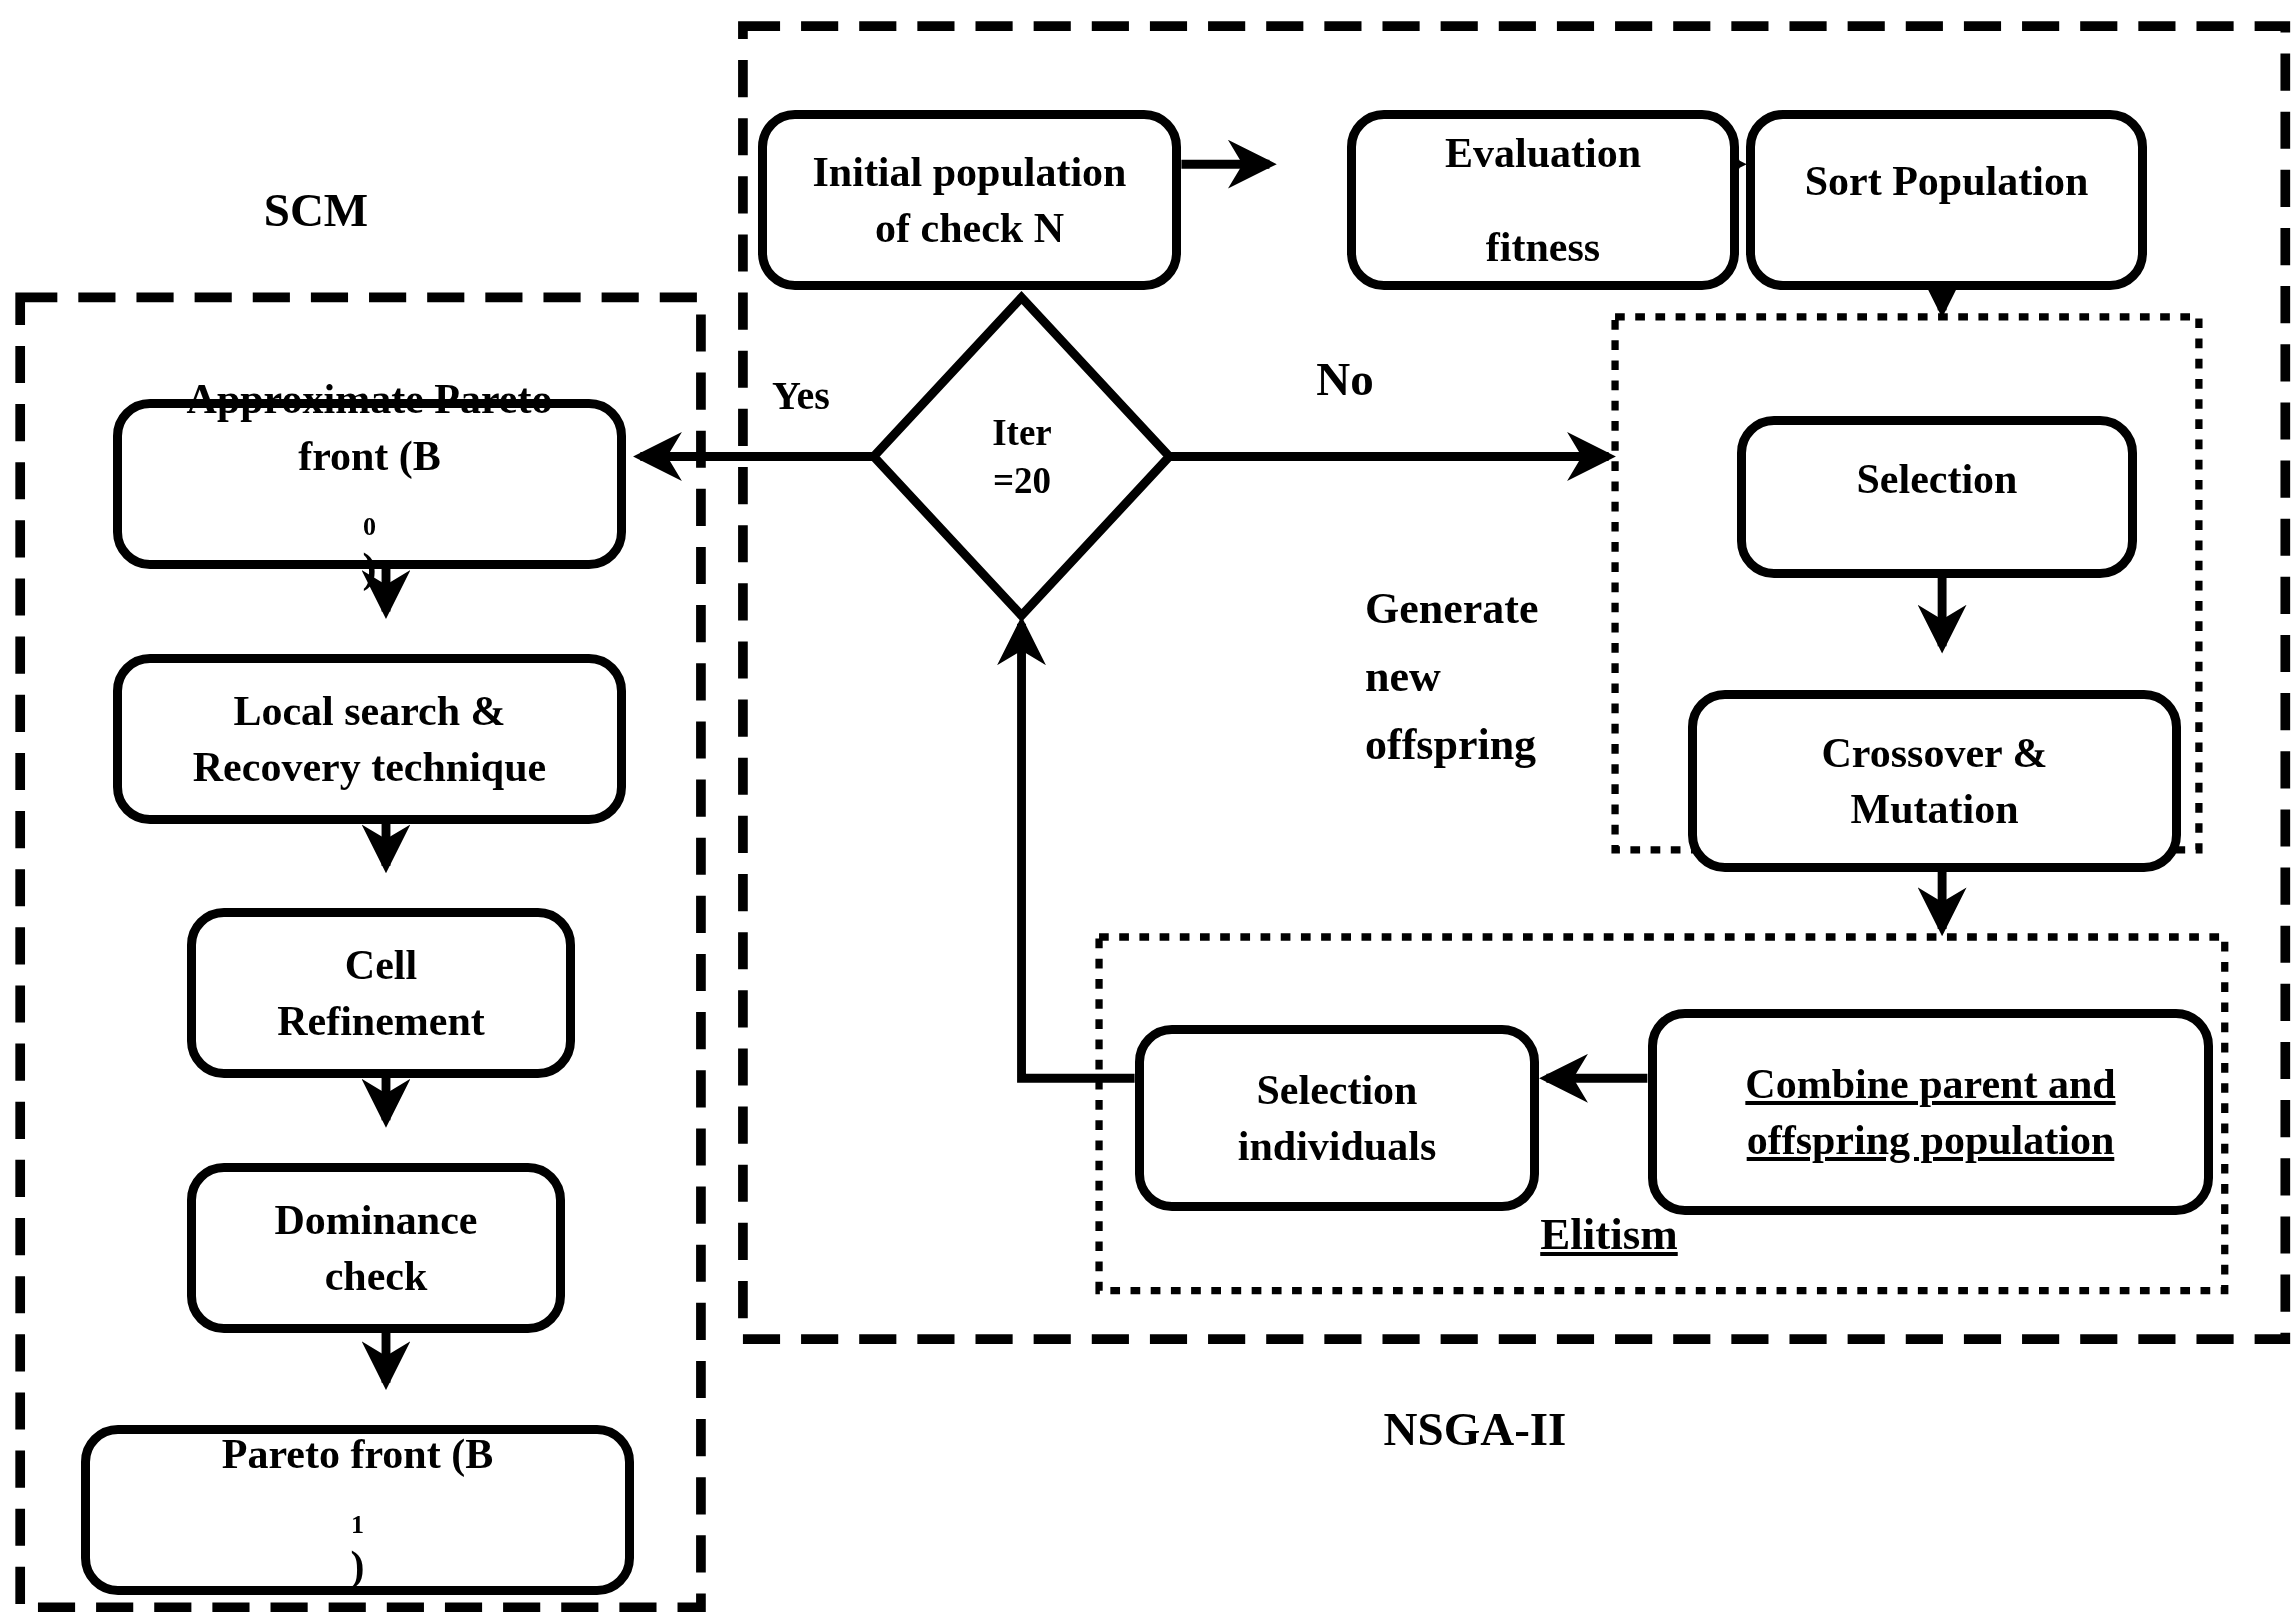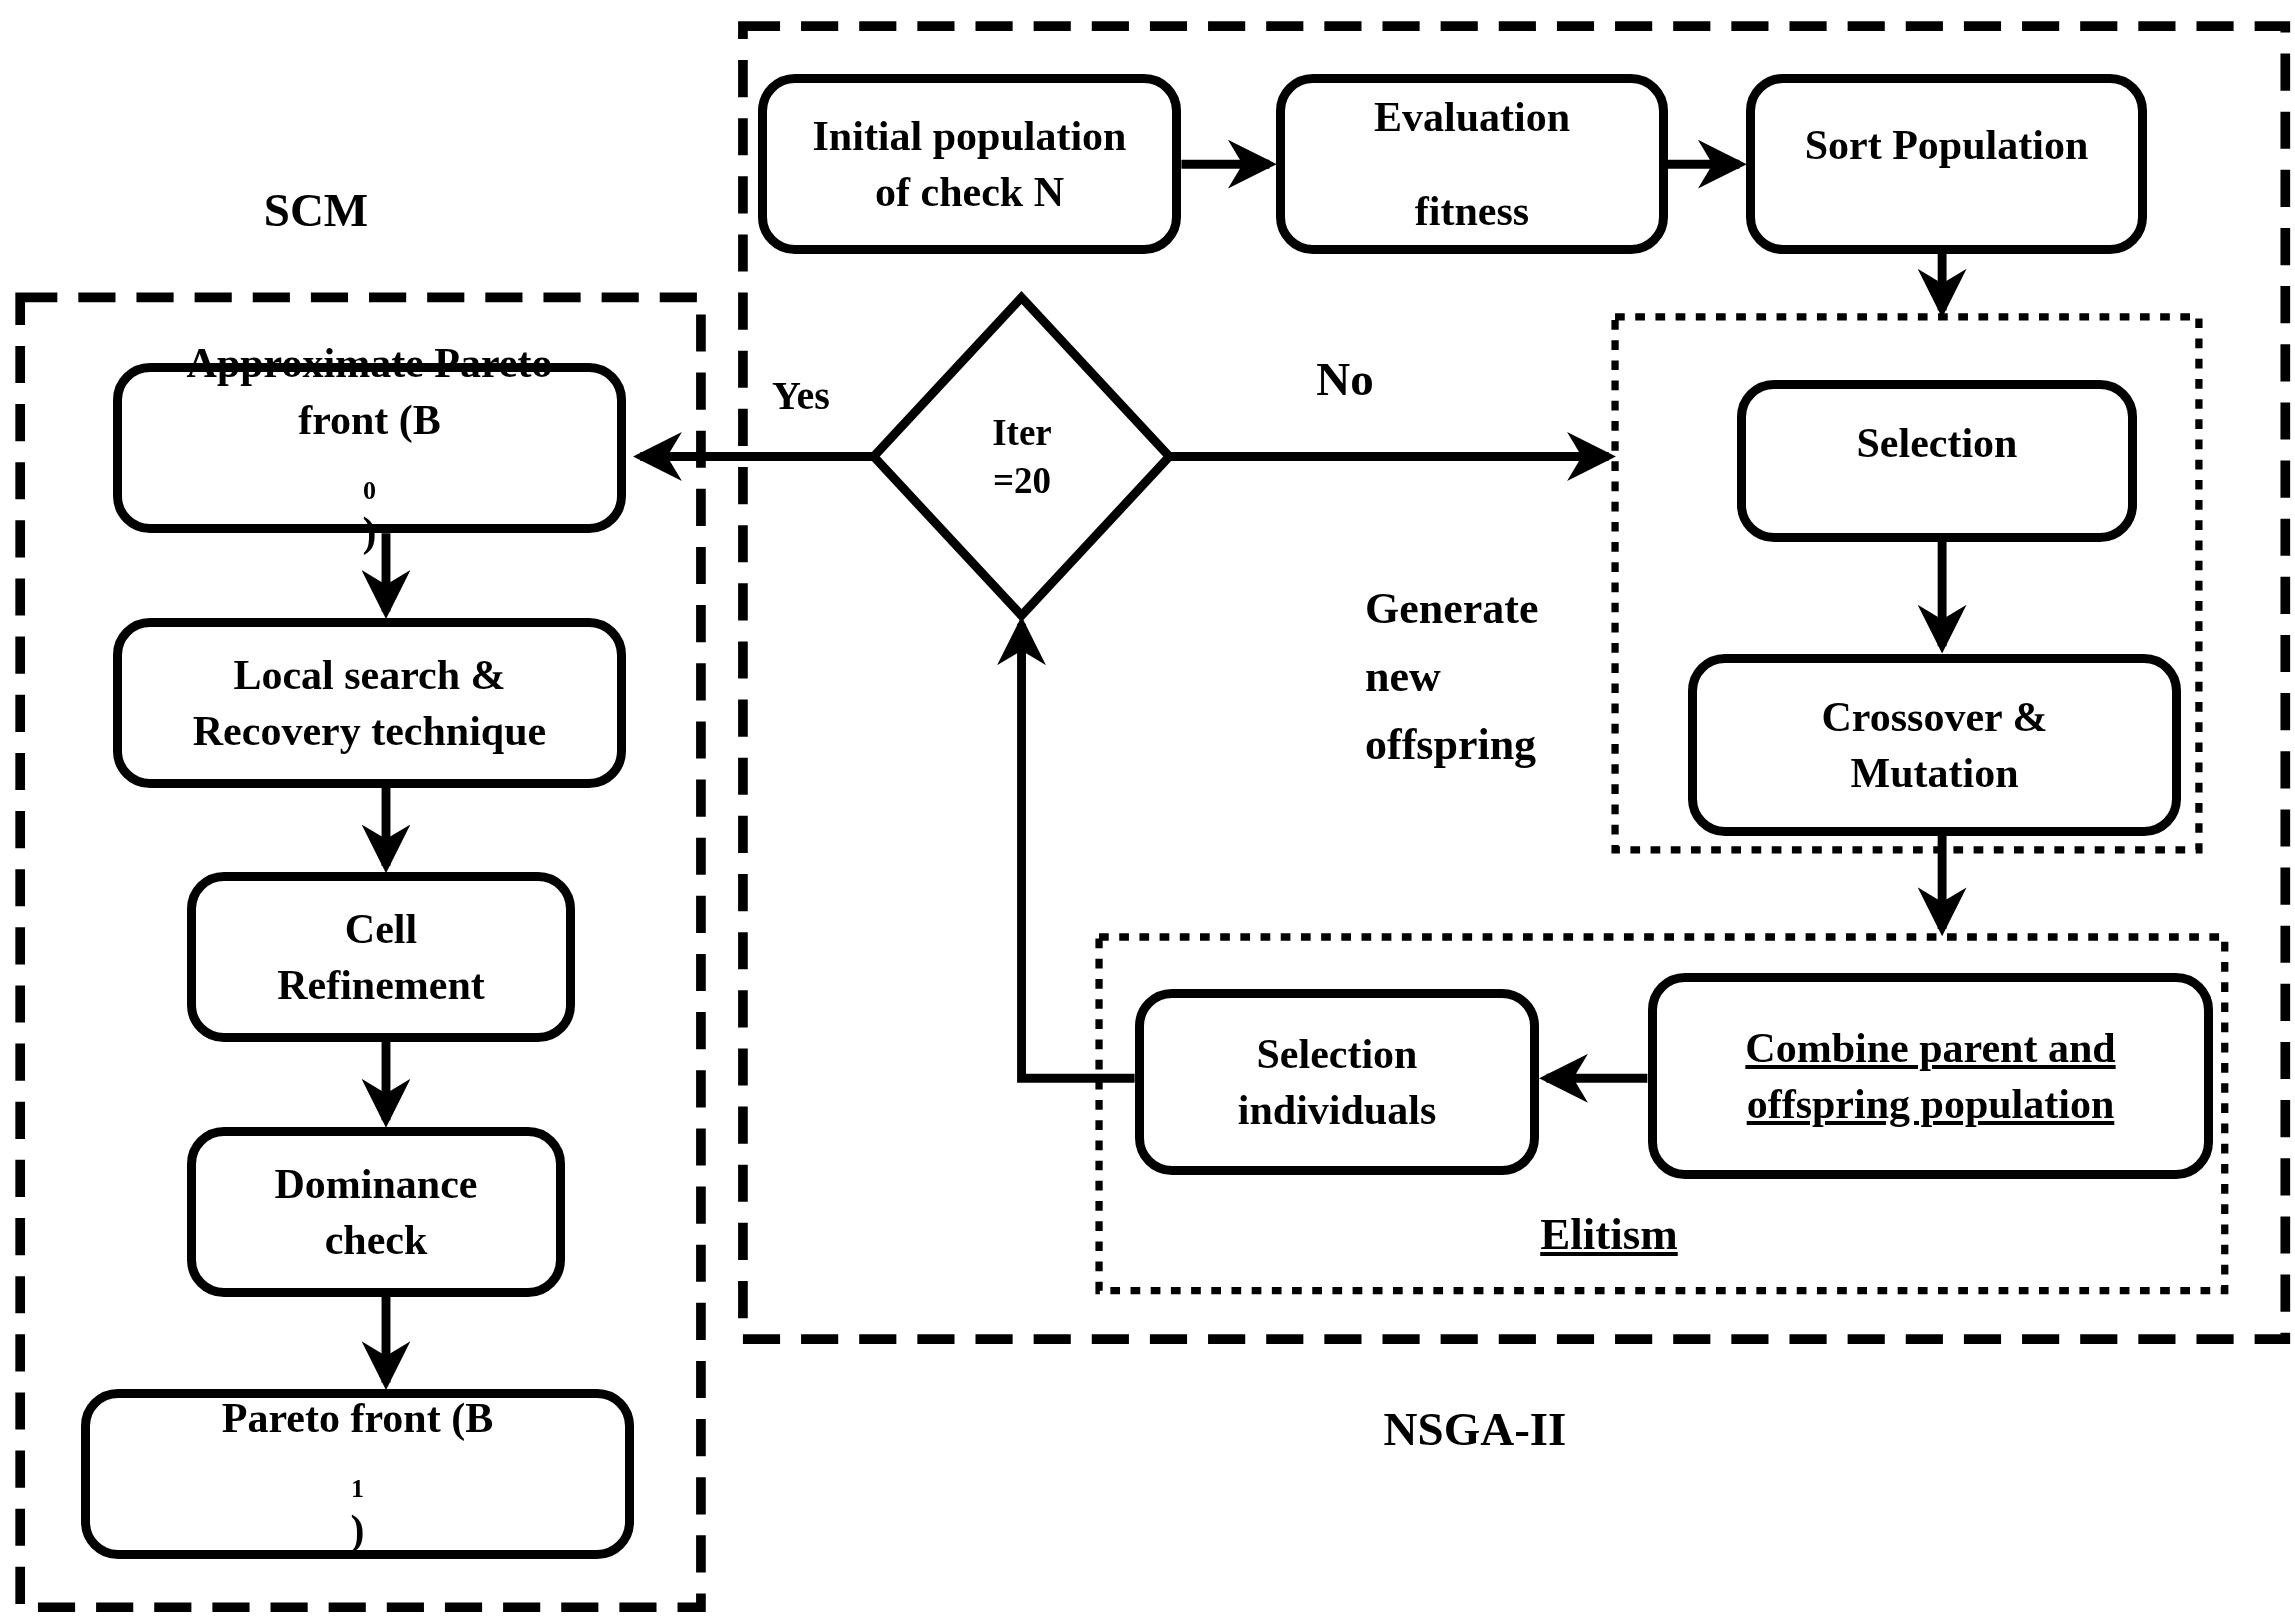--- a/index.html
+++ b/index.html
@@ -8,21 +8,21 @@
     position:relative; width:2295px; height:1618px;
     background:var(--paper); overflow:hidden;
     font-family:"Liberation Serif","DejaVu Serif",serif;
     color:var(--ink); font-weight:700;
   }
   #wires { position:absolute; left:0; top:0; width:2295px; height:1618px; }
   .box {
     position:absolute; box-sizing:border-box; background:var(--paper);
     border:9px solid var(--ink); border-radius:37px;
     display:flex; flex-direction:column; align-items:center; justify-content:center;
-    text-align:center; font-size:42px; line-height:1.34; font-weight:700;
+    text-align:center; font-size:42px; line-height:1.34; font-weight:700;margin-top:36px;
   }
   .box span { display:block; }
   .lbl { position:absolute; font-weight:700; text-align:center; }
   .lbl.left { text-align:left; }
   sub.sb { font-size:0.62em; line-height:0; }
 </style>
 </head>
 <body>
 
 <div id="canvas">
@@ -93,21 +93,21 @@
     <span>check</span>
   </div>
   <div class="box" style="left:81px; top:1389px; width:553px; height:170px;">
     <span><span>Pareto front (B</span><sub class="sb">1</sub><span>)</span></span>
   </div>
 
   <div class="box" style="left:758px; top:74px; width:423px; height:180px;">
     <span>Initial population</span>
     <span>of check N</span>
   </div>
-  <div class="box" style="left:1276px; top:74px; width:392px; height:180px;gap:37px;">
+  <div class="box" style="left:1347px; top:74px; width:392px; height:180px;gap:37px;">
     <span>Evaluation</span>
     <span>fitness</span>
   </div>
   <div class="box" style="left:1746px; top:74px; width:401px; height:180px; justify-content:flex-start; padding-top:34px;">
     <span>Sort Population</span>
   </div>
 
   <div class="box" style="left:1737px; top:380px; width:400px; height:162px; justify-content:flex-start; padding-top:26px;">
     <span>Selection</span>
   </div>

